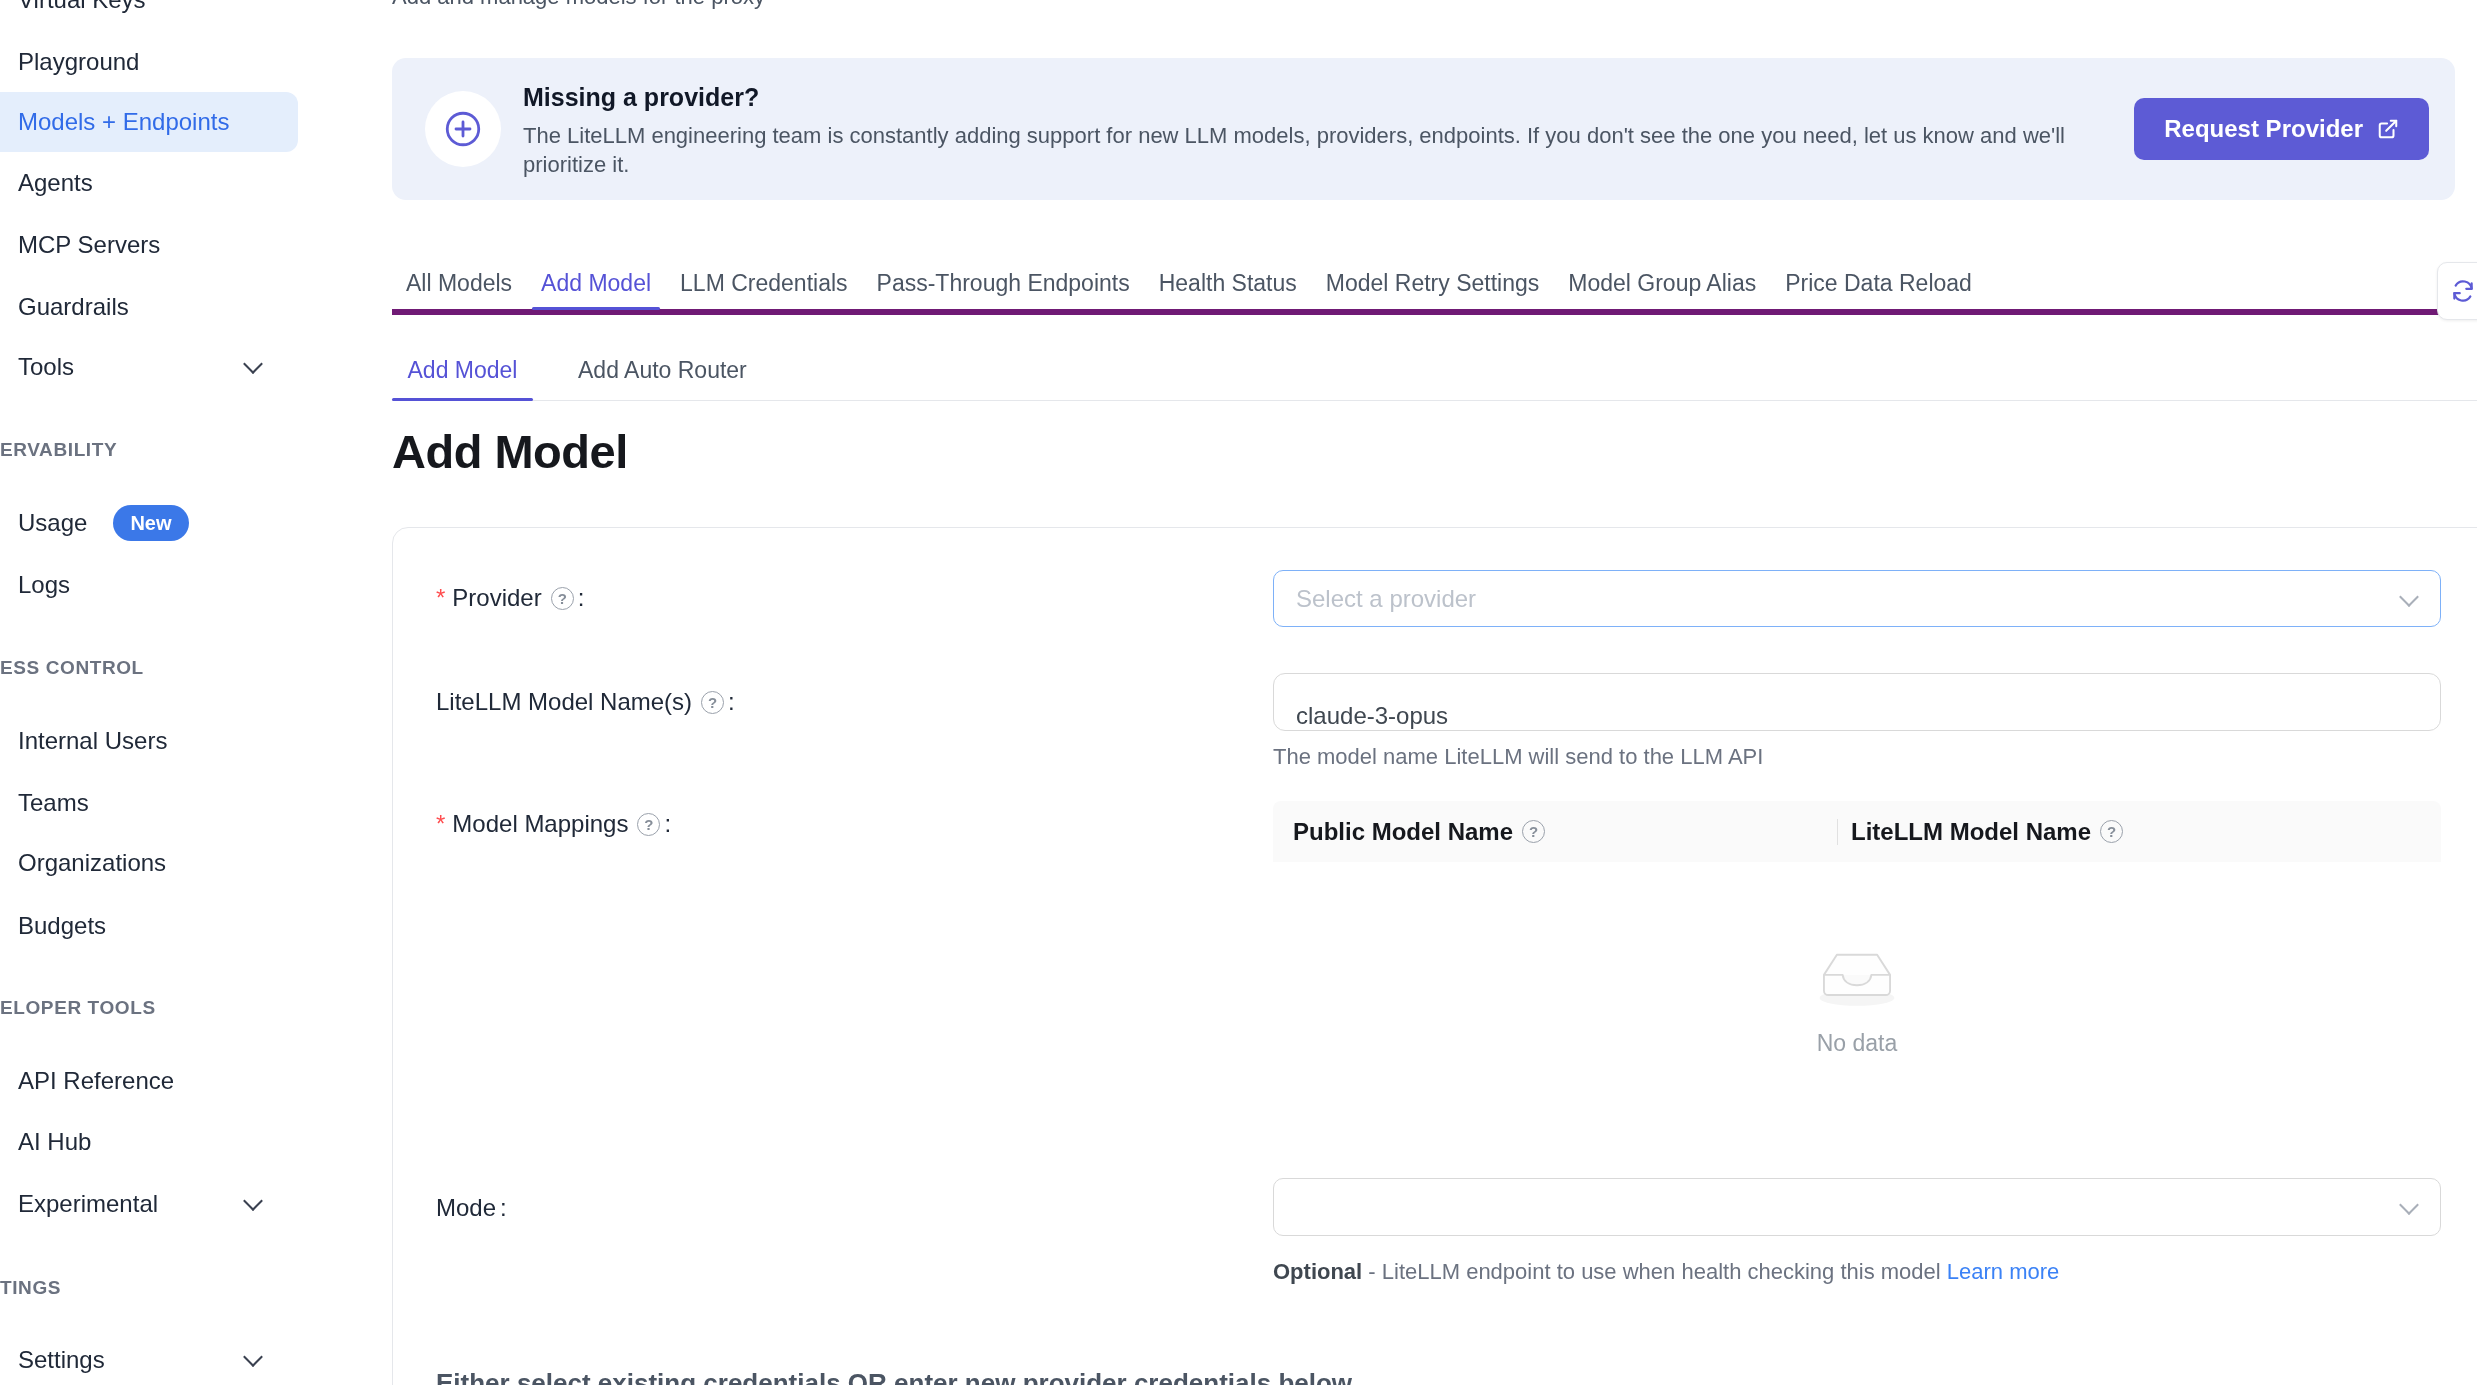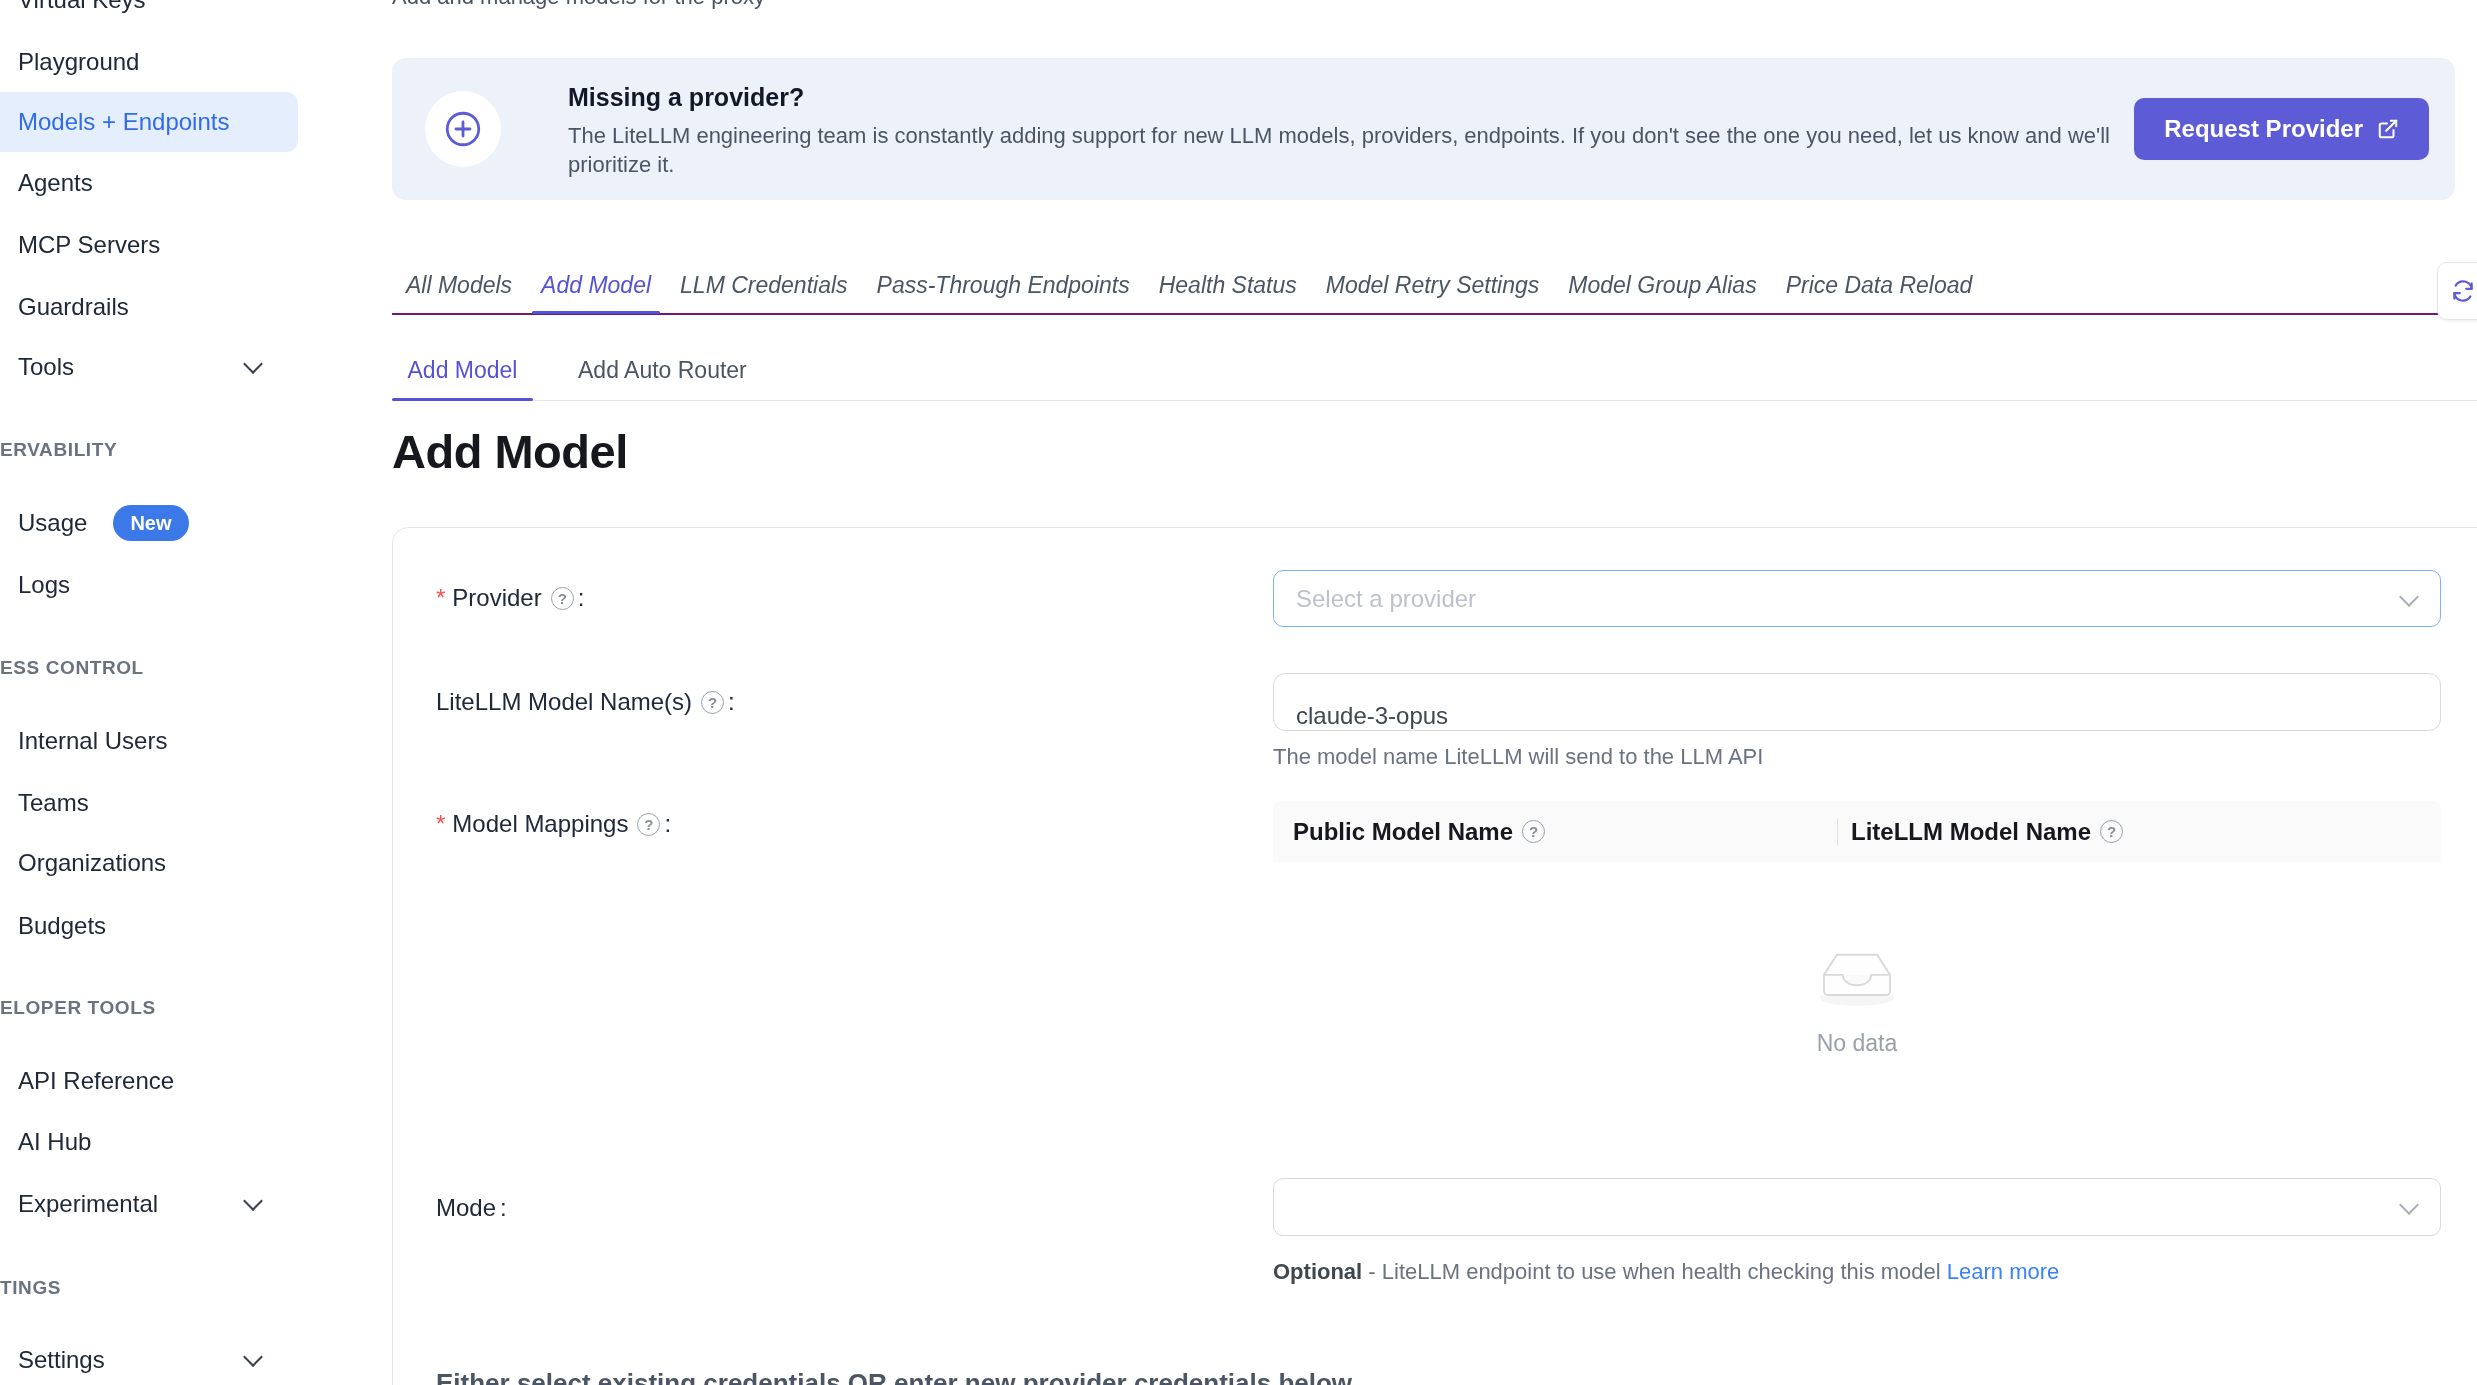--- a/index.html
+++ b/index.html
@@ -18,29 +18,29 @@
   .badge{margin-left:26px;background:#3b78e8;color:#fff;font-size:20px;font-weight:600;line-height:1;
     padding:8px 17px;border-radius:999px;}
 
   
   .content{position:absolute;left:392px;top:0;width:2085px;height:100%;}
   .subtitle{position:absolute;top:-16px;left:0;font-size:22px;color:#4b5563;white-space:nowrap;}
 
   .banner{position:absolute;top:58px;left:0;width:2063px;height:142px;background:#edf1fa;border-radius:14px;}
   .banner-circle{position:absolute;left:33px;top:33px;width:76px;height:76px;background:#fff;border-radius:50%;
     display:flex;align-items:center;justify-content:center;}
-  .banner-texts{position:absolute;left:131px;top:25px;margin-left:45px;}
+  .banner-texts{position:absolute;left:131px;top:25px;}
   .banner-title{font-size:25px;font-weight:700;color:#111827;margin:0 0 9px 0;}
   .banner-body{font-size:22px;color:#4b5563;line-height:29px;width:1560px;}
   .req-btn{position:absolute;right:26px;top:40px;height:62px;display:flex;align-items:center;gap:14px;
     padding:0 30px;background:#5d5bd5;border:none;border-radius:10px;color:#fff;font-size:24px;
     font-weight:700;font-family:inherit;cursor:pointer;}
 
-  .tabs{position:absolute;top:258px;left:0;width:2085px;height:57px;border-bottom:2px solid #701a75;
-    display:flex;gap:29px;padding-left:14px;box-sizing:border-box;font-style:italic;}
+  .tabs{position:absolute;top:258px;left:0;width:2085px;height:57px;border-bottom:6px solid #701a75;
+    display:flex;gap:29px;padding-left:14px;box-sizing:border-box;}
   .tab{position:relative;height:100%;display:flex;align-items:center;font-size:23px;color:#4b5563;
     cursor:pointer;white-space:nowrap;}
   .tab.active{color:#5552d6;}
   .tab.active::after{content:"";position:absolute;left:-9px;right:-9px;bottom:-1px;height:3px;
     background:#5552d6;border-radius:2px;}
 
   .refresh-btn{position:absolute;left:2045px;top:262px;width:66px;height:58px;background:#fff;
     border:1px solid #e5e7eb;border-radius:10px;box-shadow:0 1px 3px rgba(0,0,0,.07);
     display:flex;align-items:center;padding-left:12px;box-sizing:border-box;cursor:pointer;}
 

